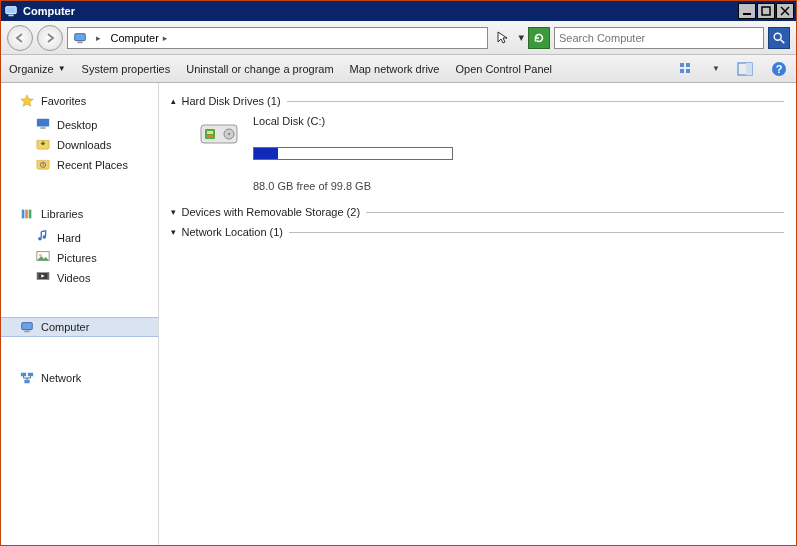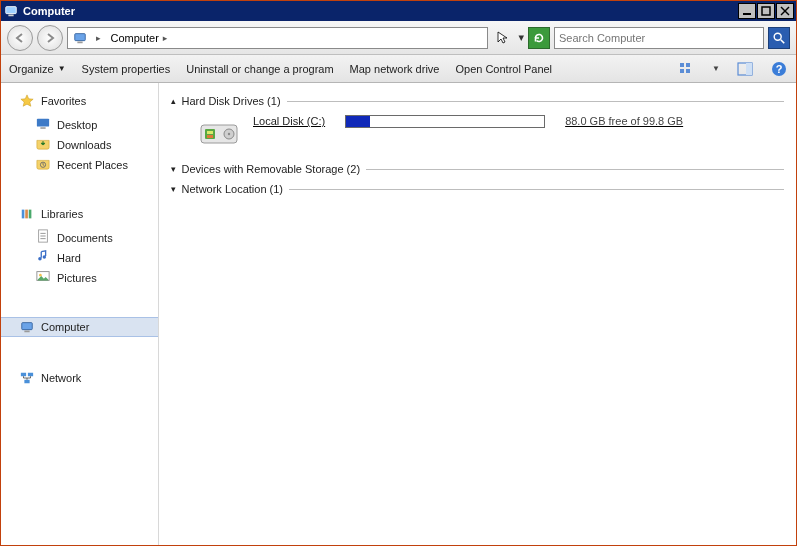--- a/index.html
+++ b/index.html
@@ -31,21 +31,21 @@
   .side-head { display:flex; align-items:center; gap:6px; padding:2px 8px 4px 18px; color:#222; }
   .side-item { display:flex; align-items:flex-end; gap:6px; padding:2px 8px 2px 34px; color:#222; }
   .side-item.selected, .side-head.selected { background:#d9e3f1; border:1px solid #a9c1e6; border-left:none; border-right:none; padding-top:1px; padding-bottom:1px; }
   .ico { width:16px; height:16px; display:inline-flex; align-items:center; justify-content:center; }
   .content { flex:1; overflow:auto; padding:8px 12px; }
   .section-head { display:flex; align-items:center; gap:6px; margin:4px 0 8px 0; color:#222; }
   .section-head .line { flex:1; height:1px; background:#bdbdbd; }
   .section-head .tri { font-size:9px; display:inline-block; }
   .drive-row { display:flex; align-items:flex-start; gap:12px; margin:4px 0 14px 26px; }
   .drive-icon { width:44px; height:34px; display:flex; align-items:center; justify-content:center; }
-  .drive-info { display:flex; flex-direction:row; gap:20px; min-width:200px;text-decoration:underline; }
+  .drive-info { display:flex; flex-direction:column; gap:20px; min-width:200px; }
   .drive-name { color:#222; }
   .drive-bar { width:200px; height:13px; border:1px solid #6a6a6a; background:#fff; position:relative; }
   .drive-bar .fill { position:absolute; top:0; left:0; bottom:0; background:#1029b9; }
   .drive-free { color:#444; }
   svg { display:block; }
 </style>
 </head>
 <body>
 
 <div class="window">
@@ -216,48 +216,48 @@
                 <rect x="2" y="3" width="3" height="10" fill="#4a90d9"></rect>
                 <rect x="6" y="3" width="3" height="10" fill="#d98a4a"></rect>
                 <rect x="10" y="3" width="3" height="10" fill="#4aa96c"></rect>
               </svg>
             </span>
           <span>Libraries</span>
         </div>
         <div class="side-item">
           <span class="ico">
               <svg width="14" height="14" viewBox="0 0 16 16">
-                <rect x="3" y="1" width="10" height="14" fill="#fff" stroke="#9a9a9a"></rect>
-                <line x1="5" y1="5" x2="11" y2="5" stroke="#8a8a8a"></line>
-                <line x1="5" y1="8" x2="11" y2="8" stroke="#8a8a8a"></line>
-                <line x1="5" y1="11" x2="11" y2="11" stroke="#8a8a8a"></line>
-              </svg>
-            </span>
-          <span>Documents</span>
-        </div>
-        <div class="side-item">
-          <span class="ico">
-              <svg width="14" height="14" viewBox="0 0 16 16">
                 <path d="M6 3v7" stroke="#3a6ec7" stroke-width="1.5"></path>
                 <circle cx="4.5" cy="11" r="2" fill="#3a6ec7"></circle>
                 <path d="M6 3l5-1v6" stroke="#3a6ec7" stroke-width="1.5" fill="none"></path>
                 <circle cx="9.5" cy="9" r="2" fill="#3a6ec7"></circle>
               </svg>
             </span>
           <span>Hard</span>
         </div>
         <div class="side-item">
           <span class="ico">
               <svg width="14" height="14" viewBox="0 0 16 16">
                 <rect x="1" y="3" width="14" height="10" fill="#fff" stroke="#8a8a8a"></rect>
                 <circle cx="5" cy="7" r="1.5" fill="#f2c14e"></circle>
                 <path d="M2 12l4-4 3 3 2-2 3 3v1H2z" fill="#5aa868"></path>
               </svg>
             </span>
           <span>Pictures</span>
+        </div>
+        <div class="side-item">
+          <span class="ico">
+              <svg width="14" height="14" viewBox="0 0 16 16">
+                <rect x="1" y="4" width="14" height="8" fill="#3b3b3b"></rect>
+                <rect x="1" y="4" width="2" height="8" fill="#6a6a6a"></rect>
+                <rect x="13" y="4" width="2" height="8" fill="#6a6a6a"></rect>
+                <path d="M6 6l4 2-4 2z" fill="#fff"></path>
+              </svg>
+            </span>
+          <span>Videos</span>
         </div>
       </div>
 
       <div class="side-group">
         <div class="side-head selected">
           <span class="ico">
               <svg width="14" height="14" viewBox="0 0 16 16">
                 <rect x="2" y="3" width="12" height="8" rx="1" fill="#6aa3e8" stroke="#33619e"></rect>
                 <rect x="5" y="12" width="6" height="2" fill="#9a9a9a"></rect>
               </svg>

